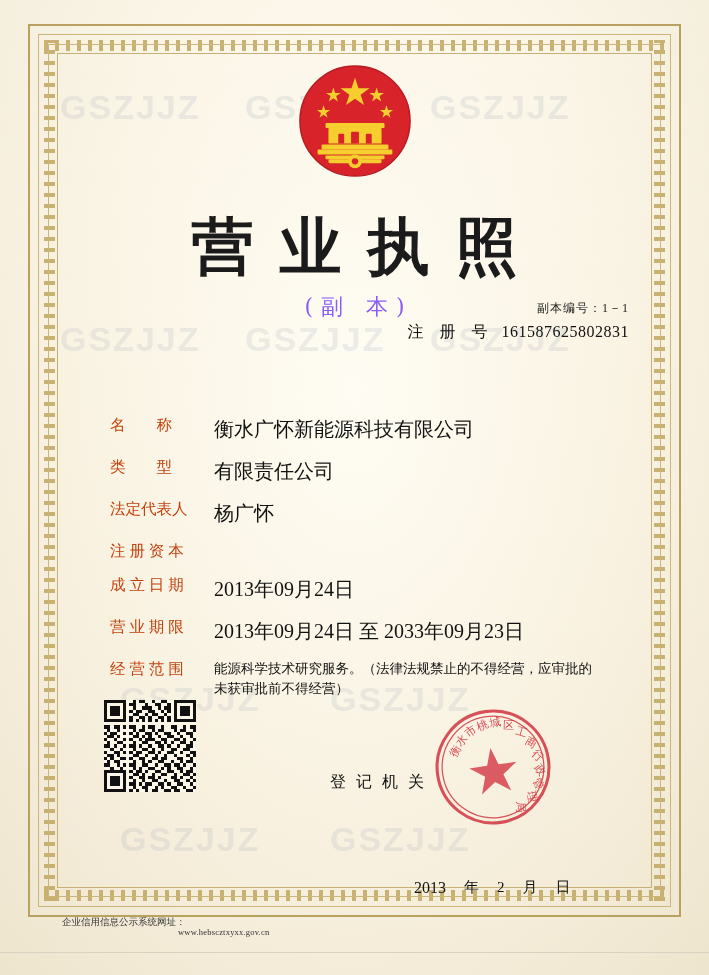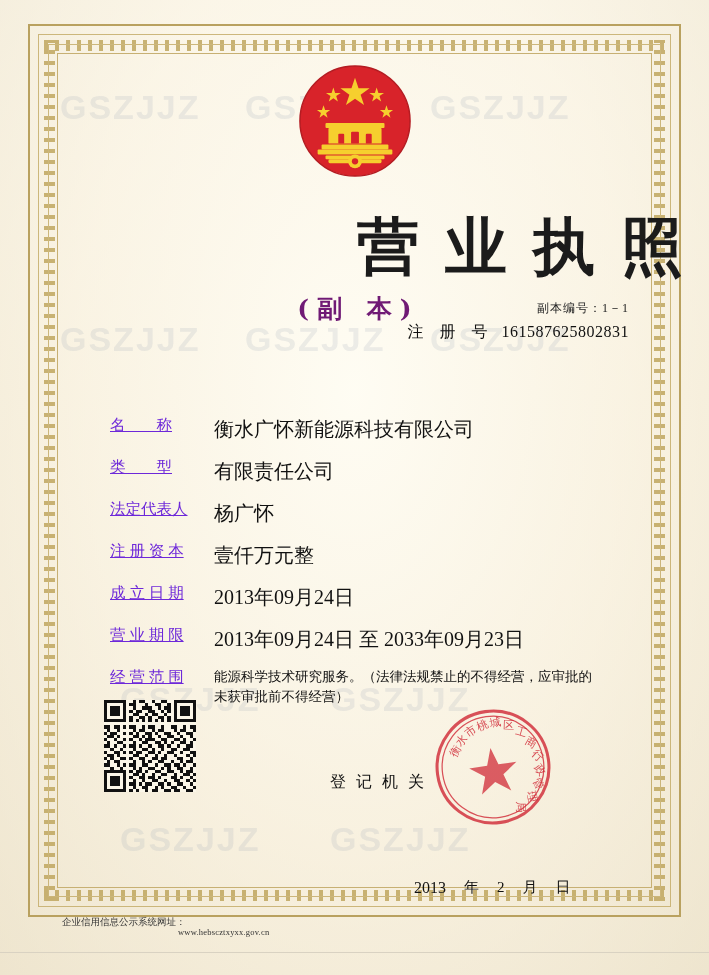--- a/index.html
+++ b/index.html
@@ -100,39 +100,39 @@
     width: 118px;
     height: 118px;
   }
 
   
   #doc-title {
     position: absolute;
     left: 0;
     right: 0;
     top: 205px;
-    text-align: right;
+    text-align: center;
     font-size: 62px;
     letter-spacing: 26px;
     text-indent: 26px;
     font-weight: 700;
     color: #1b1b1b;
     font-family: "DejaVu Serif", "Liberation Serif", serif;
   }
   #doc-subtitle {
     position: absolute;
     left: 0;
     right: 0;
     top: 292px;
     text-align: center;
-    font-size: 25px;
+    font-size: 22px;
     letter-spacing: 8px;
     text-indent: 8px;
-    font-weight: 700;
-    color: #701a75;
+    font-weight: 400;
+    color: #8b5cf6;
     font-family: "DejaVu Serif", "Liberation Serif", serif;
   }
 
   
   #copy-number {
     position: absolute;
     right: 80px;
     top: 300px;
     font-size: 12px;
     color: #222;
@@ -170,23 +170,22 @@
     display: flex;
     align-items: flex-start;
     margin-bottom: 13px;
   }
   .field-row.group-gap {
   }
   .field-label {
     width: 104px;
     flex: 0 0 104px;
     font-size: 15.5px;
-    color: #6d28d9;
+    color: #c2410c;
     white-space: nowrap;
-    text-decoration: underline;
   }
   .field-value {
     flex: 1;
     font-size: 20px;
     line-height: 1.45;
     color: #111;
   }
   .field-value.small {
     font-size: 13.5px;
   }
@@ -345,21 +344,20 @@
     <div class="field-row">
       <div class="field-label">类　　型</div>
       <div class="field-value">有限责任公司</div>
     </div>
     <div class="field-row group-gap">
       <div class="field-label">法定代表人</div>
       <div class="field-value">杨广怀</div>
     </div>
     <div class="field-row">
       <div class="field-label">注 册 资 本</div>
-      <div class="field-value">壹仟万元整</div>
     </div>
     <div class="field-row">
       <div class="field-label">成 立 日 期</div>
       <div class="field-value">2013年09月24日</div>
     </div>
     <div class="field-row">
       <div class="field-label">营 业 期 限</div>
       <div class="field-value term-value">2013年09月24日 至 2033年09月23日</div>
     </div>
     <div class="field-row group-gap">

